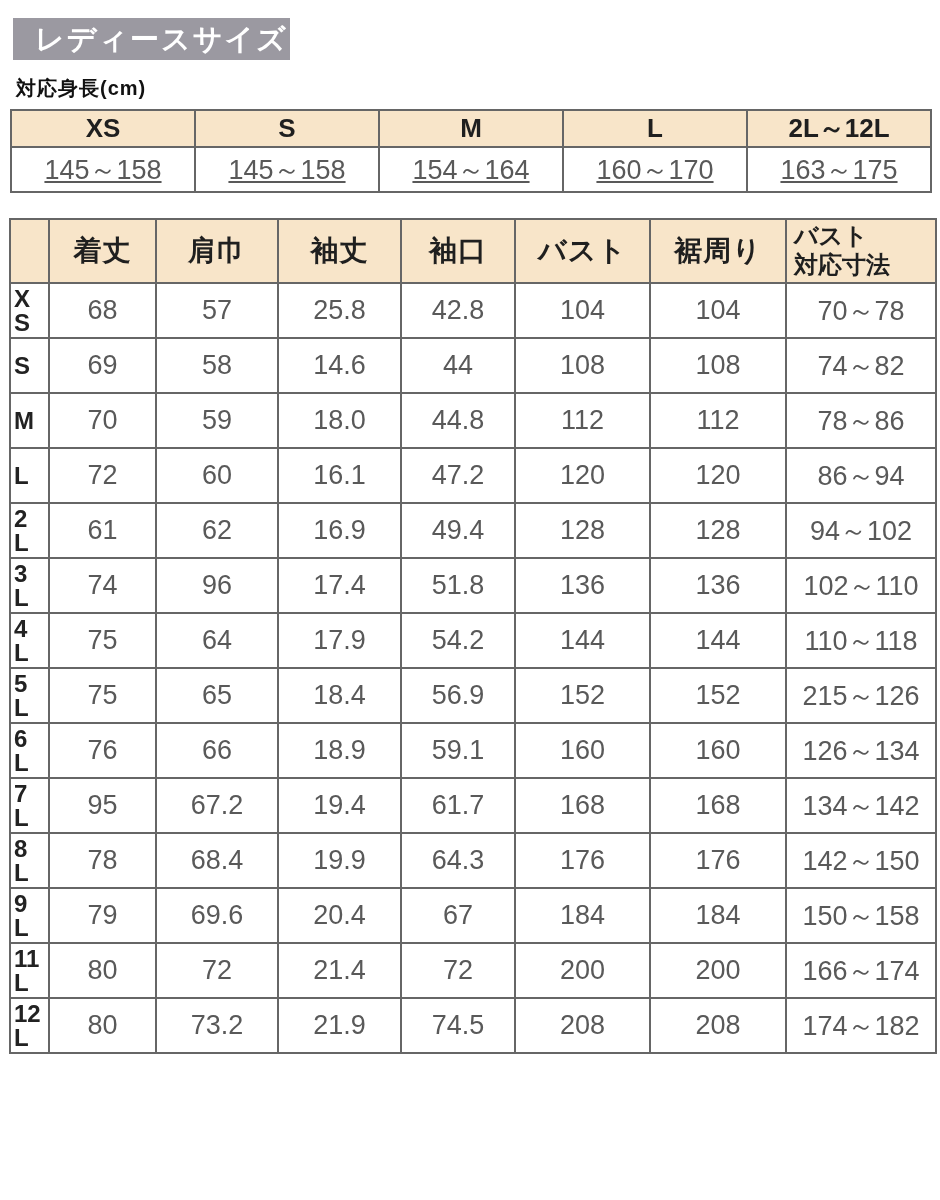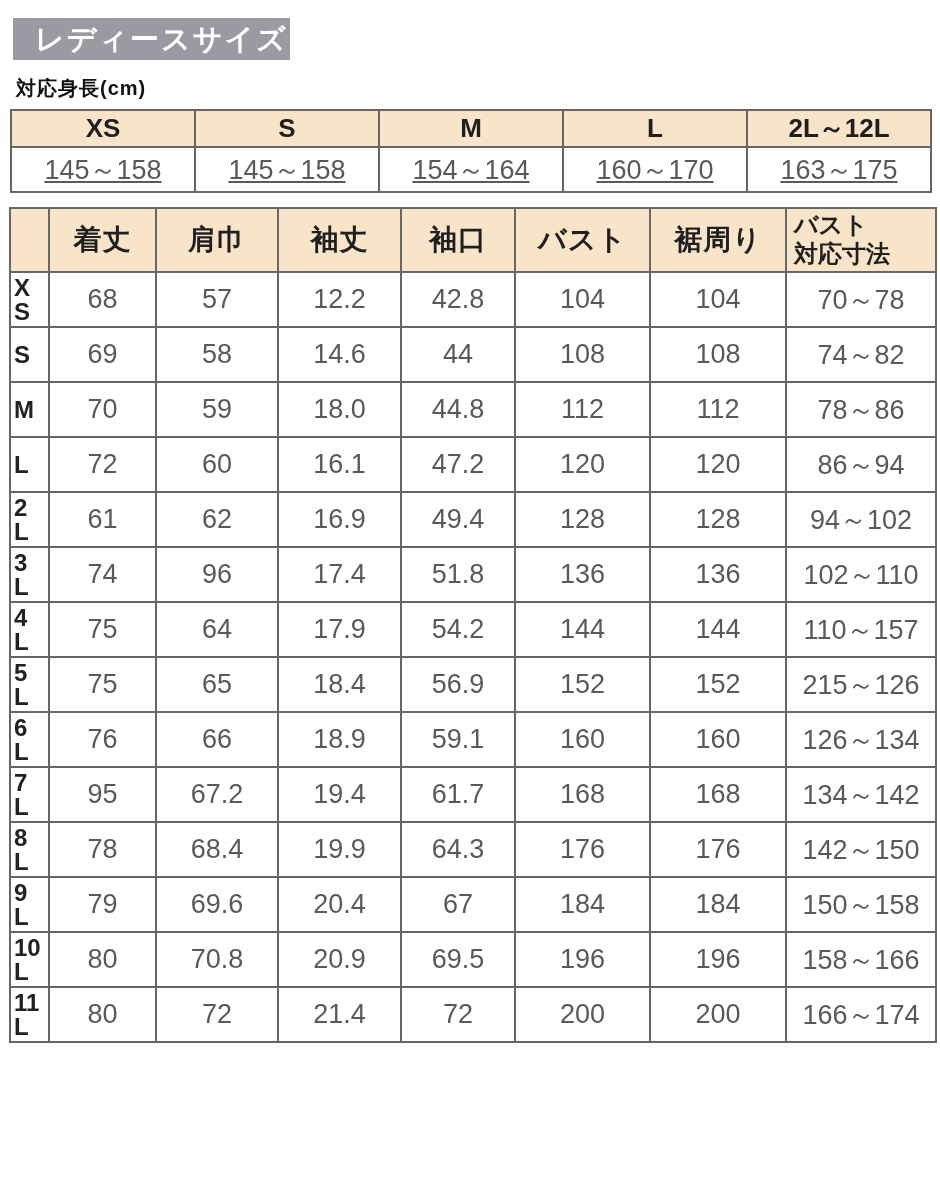--- a/index.html
+++ b/index.html
@@ -62,21 +62,21 @@
   }
   .height-table td.ht-td {
     height: 45px;
     font-size: 27px;
     font-weight: normal;
     color: var(--value-text);
     text-decoration: underline;
   }
   
   .size-table {
-    margin: 14px 0 0 9px;
+    margin: 25px 0 0 9px;
     width: 926px;
     border: 2px solid var(--outer-border);
   }
   .size-table th.st-th {
     background: var(--header-bg);
     height: 64px;
     font-size: 28px;
     font-weight: bold;
     color: var(--header-text);
     letter-spacing: 1px;
@@ -165,21 +165,21 @@
         <th class="st-th st-th-multiline">バスト
 対応寸法</th>
       </tr>
   </thead>
   <tbody>
       <tr class="st-row">
         <th class="st-label">X
 S</th>
         <td class="st-td">68</td>
         <td class="st-td">57</td>
-        <td class="st-td">12.2</td>
+        <td class="st-td">25.8</td>
         <td class="st-td">42.8</td>
         <td class="st-td">104</td>
         <td class="st-td">104</td>
         <td class="st-td">70～78</td>
       </tr>
       <tr class="st-row">
         <th class="st-label">S</th>
         <td class="st-td">69</td>
         <td class="st-td">58</td>
         <td class="st-td">14.6</td>
@@ -232,21 +232,21 @@
       </tr>
       <tr class="st-row">
         <th class="st-label">4
 L</th>
         <td class="st-td">75</td>
         <td class="st-td">64</td>
         <td class="st-td">17.9</td>
         <td class="st-td">54.2</td>
         <td class="st-td">144</td>
         <td class="st-td">144</td>
-        <td class="st-td">110～157</td>
+        <td class="st-td">110～118</td>
       </tr>
       <tr class="st-row">
         <th class="st-label">5
 L</th>
         <td class="st-td">75</td>
         <td class="st-td">65</td>
         <td class="st-td">18.4</td>
         <td class="st-td">56.9</td>
         <td class="st-td">152</td>
         <td class="st-td">152</td>
@@ -290,35 +290,35 @@
 L</th>
         <td class="st-td">79</td>
         <td class="st-td">69.6</td>
         <td class="st-td">20.4</td>
         <td class="st-td">67</td>
         <td class="st-td">184</td>
         <td class="st-td">184</td>
         <td class="st-td">150～158</td>
       </tr>
       <tr class="st-row">
-        <th class="st-label">10
-L</th>
-        <td class="st-td">80</td>
-        <td class="st-td">70.8</td>
-        <td class="st-td">20.9</td>
-        <td class="st-td">69.5</td>
-        <td class="st-td">196</td>
-        <td class="st-td">196</td>
-        <td class="st-td">158～166</td>
-      </tr>
-      <tr class="st-row">
         <th class="st-label">11
 L</th>
         <td class="st-td">80</td>
         <td class="st-td">72</td>
         <td class="st-td">21.4</td>
         <td class="st-td">72</td>
         <td class="st-td">200</td>
         <td class="st-td">200</td>
         <td class="st-td">166～174</td>
       </tr>
+      <tr class="st-row">
+        <th class="st-label">12
+L</th>
+        <td class="st-td">80</td>
+        <td class="st-td">73.2</td>
+        <td class="st-td">21.9</td>
+        <td class="st-td">74.5</td>
+        <td class="st-td">208</td>
+        <td class="st-td">208</td>
+        <td class="st-td">174～182</td>
+      </tr>
     </tbody>
 </table>
 
 </body></html>

